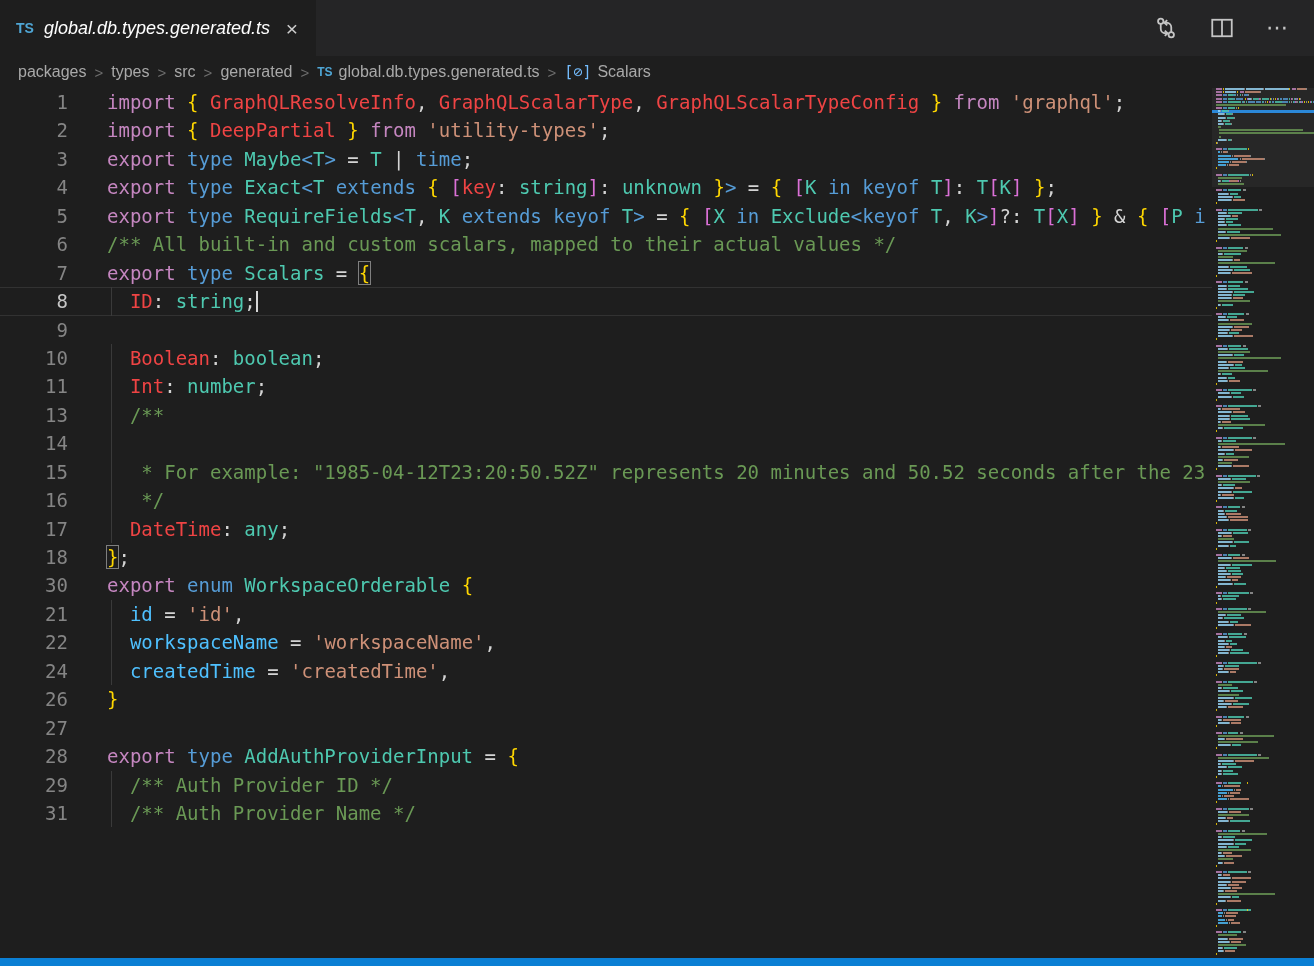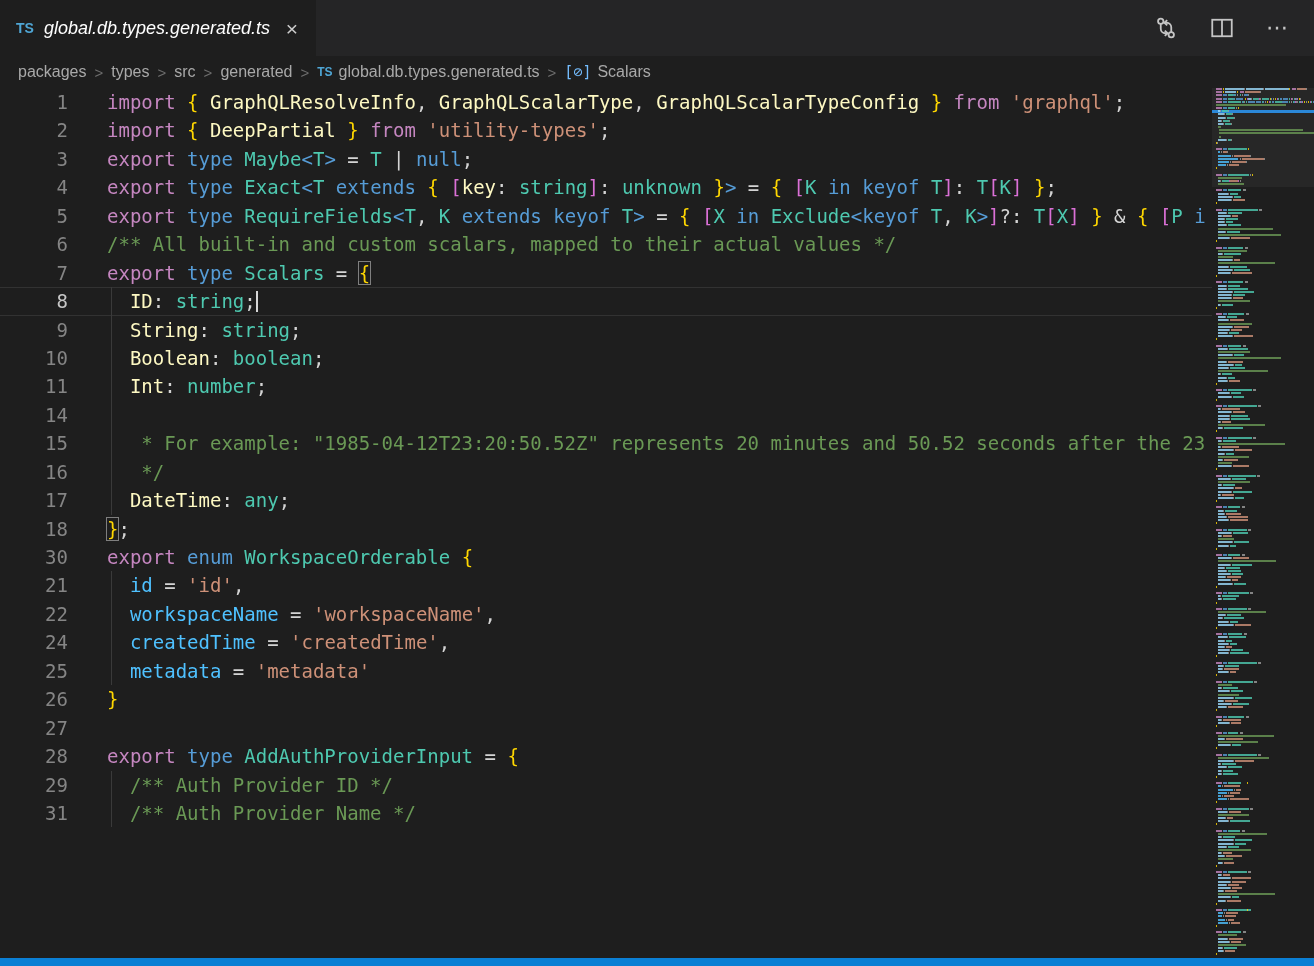--- a/index.html
+++ b/index.html
@@ -39,21 +39,21 @@
   .row.cur { box-shadow: inset 0 1px 0 #323232, inset 0 -1px 0 #323232; }
   .ln { width:68px; text-align:right; color:#858585; flex:none; user-select:none; }
   .ln.lnc { color:#c6c6c6; }
   .code { margin-left:39px; position:relative; }
   .guide { position:absolute; left:4px; top:0; width:1px; height:100%; background:#3a3a3a; }
   .caret { display:inline-block; width:2px; height:21px; background:#d7d7d7; vertical-align:-4px; }
   
   .k  { color:#c586c0; }
   .t  { color:#569cd6; }
   .n  { color:#4ec9b0; }
-  .v  { color:#fef9c3; }
+  .v  { color:#ef4444; }
   .e  { color:#4fc1ff; }
   .s  { color:#ce9178; }
   .c  { color:#6a9955; }
   .p  { color:#d4d4d4; }
   .a  { color:#569cd6; }
   .b1 { color:#ffd700; }
   .b2 { color:#da70d6; }
   .m1 { color:#ffd700; outline:1px solid #7f7f7f; }
   
   .minimap {
@@ -119,39 +119,39 @@
     <span class="bc-sep">&gt;</span>
     <span class="bc-item">
       <span class="sym-ico">[⊘]</span>
       <span>Scalars</span>
     </span>
   </div>
 
 <div class="editor">
     <div class="row"><span class="ln">1</span><span class="code"><span class="k">import </span><span class="b1">{</span><span class="v"> GraphQLResolveInfo</span><span class="p">, </span><span class="v">GraphQLScalarType</span><span class="p">, </span><span class="v">GraphQLScalarTypeConfig </span><span class="b1">}</span><span class="p"> </span><span class="k">from </span><span class="s">'graphql'</span><span class="p">;</span></span></div>
     <div class="row"><span class="ln">2</span><span class="code"><span class="k">import </span><span class="b1">{</span><span class="v"> DeepPartial </span><span class="b1">}</span><span class="p"> </span><span class="k">from </span><span class="s">'utility-types'</span><span class="p">;</span></span></div>
-    <div class="row"><span class="ln">3</span><span class="code"><span class="k">export </span><span class="t">type </span><span class="n">Maybe</span><span class="a">&lt;</span><span class="n">T</span><span class="a">&gt;</span><span class="p"> = </span><span class="n">T</span><span class="p"> | </span><span class="t">null</span><span class="p">;</span></span></div>
+    <div class="row"><span class="ln">3</span><span class="code"><span class="k">export </span><span class="t">type </span><span class="n">Maybe</span><span class="a">&lt;</span><span class="n">T</span><span class="a">&gt;</span><span class="p"> = </span><span class="n">T</span><span class="p"> | </span><span class="t">time</span><span class="p">;</span></span></div>
     <div class="row"><span class="ln">4</span><span class="code"><span class="k">export </span><span class="t">type </span><span class="n">Exact</span><span class="a">&lt;</span><span class="n">T </span><span class="t">extends </span><span class="b1">{</span><span class="p"> </span><span class="b2">[</span><span class="v">key</span><span class="p">: </span><span class="n">string</span><span class="b2">]</span><span class="p">: </span><span class="n">unknown </span><span class="b1">}</span><span class="a">&gt;</span><span class="p"> = </span><span class="b1">{</span><span class="p"> </span><span class="b2">[</span><span class="n">K </span><span class="t">in </span><span class="t">keyof </span><span class="n">T</span><span class="b2">]</span><span class="p">: </span><span class="n">T</span><span class="b2">[</span><span class="n">K</span><span class="b2">]</span><span class="p"> </span><span class="b1">}</span><span class="p">;</span></span></div>
     <div class="row"><span class="ln">5</span><span class="code"><span class="k">export </span><span class="t">type </span><span class="n">RequireFields</span><span class="a">&lt;</span><span class="n">T</span><span class="p">, </span><span class="n">K </span><span class="t">extends </span><span class="t">keyof </span><span class="n">T</span><span class="a">&gt;</span><span class="p"> = </span><span class="b1">{</span><span class="p"> </span><span class="b2">[</span><span class="n">X </span><span class="t">in </span><span class="n">Exclude</span><span class="a">&lt;</span><span class="t">keyof </span><span class="n">T</span><span class="p">, </span><span class="n">K</span><span class="a">&gt;</span><span class="b2">]</span><span class="p">?: </span><span class="n">T</span><span class="b2">[</span><span class="n">X</span><span class="b2">]</span><span class="p"> </span><span class="b1">}</span><span class="p"> &amp; </span><span class="b1">{</span><span class="p"> </span><span class="b2">[</span><span class="n">P </span><span class="t">i</span></span></div>
     <div class="row"><span class="ln">6</span><span class="code"><span class="c">/** All built-in and custom scalars, mapped to their actual values */</span></span></div>
     <div class="row"><span class="ln">7</span><span class="code"><span class="k">export </span><span class="t">type </span><span class="n">Scalars</span><span class="p"> = </span><span class="m1">{</span></span></div>
     <div class="row cur"><span class="ln lnc">8</span><span class="code"><i class="guide"></i><span class="p">  </span><span class="v">ID</span><span class="p">: </span><span class="n">string</span><span class="p">;</span><span class="caret"></span></span></div>
-    <div class="row"><span class="ln">9</span><span class="code"><i class="guide"></i><span class="p">  </span><span class="v">String</span><span class="p">: </span><span class="n">string</span><span class="p">;</span></span></div>
+    <div class="row"><span class="ln">9</span></div>
     <div class="row"><span class="ln">10</span><span class="code"><i class="guide"></i><span class="p">  </span><span class="v">Boolean</span><span class="p">: </span><span class="n">boolean</span><span class="p">;</span></span></div>
     <div class="row"><span class="ln">11</span><span class="code"><i class="guide"></i><span class="p">  </span><span class="v">Int</span><span class="p">: </span><span class="n">number</span><span class="p">;</span></span></div>
+    <div class="row"><span class="ln">13</span><span class="code"><i class="guide"></i><span class="c">  /**</span></span></div>
     <div class="row"><span class="ln">14</span><span class="code"><i class="guide"></i></span></div>
     <div class="row"><span class="ln">15</span><span class="code"><i class="guide"></i><span class="c">   * For example: "1985-04-12T23:20:50.52Z" represents 20 minutes and 50.52 seconds after the 23</span></span></div>
     <div class="row"><span class="ln">16</span><span class="code"><i class="guide"></i><span class="c">   */</span></span></div>
     <div class="row"><span class="ln">17</span><span class="code"><i class="guide"></i><span class="p">  </span><span class="v">DateTime</span><span class="p">: </span><span class="n">any</span><span class="p">;</span></span></div>
     <div class="row"><span class="ln">18</span><span class="code"><span class="m1">}</span><span class="p">;</span></span></div>
     <div class="row"><span class="ln">30</span><span class="code"><span class="k">export </span><span class="t">enum </span><span class="n">WorkspaceOrderable </span><span class="b1">{</span></span></div>
     <div class="row"><span class="ln">21</span><span class="code"><i class="guide"></i><span class="p">  </span><span class="e">id</span><span class="p"> = </span><span class="s">'id'</span><span class="p">,</span></span></div>
     <div class="row"><span class="ln">22</span><span class="code"><i class="guide"></i><span class="p">  </span><span class="e">workspaceName</span><span class="p"> = </span><span class="s">'workspaceName'</span><span class="p">,</span></span></div>
     <div class="row"><span class="ln">24</span><span class="code"><i class="guide"></i><span class="p">  </span><span class="e">createdTime</span><span class="p"> = </span><span class="s">'createdTime'</span><span class="p">,</span></span></div>
-    <div class="row"><span class="ln">25</span><span class="code"><i class="guide"></i><span class="p">  </span><span class="e">metadata</span><span class="p"> = </span><span class="s">'metadata'</span></span></div>
     <div class="row"><span class="ln">26</span><span class="code"><span class="b1">}</span></span></div>
     <div class="row"><span class="ln">27</span><span class="code"></span></div>
     <div class="row"><span class="ln">28</span><span class="code"><span class="k">export </span><span class="t">type </span><span class="n">AddAuthProviderInput</span><span class="p"> = </span><span class="b1">{</span></span></div>
     <div class="row"><span class="ln">29</span><span class="code"><i class="guide"></i><span class="c">  /** Auth Provider ID */</span></span></div>
     <div class="row"><span class="ln">31</span><span class="code"><i class="guide"></i><span class="c">  /** Auth Provider Name */</span></span></div>
   </div>
 
 <div class="minimap">
   <div class="mm-viewport"></div>
   <div class="mm-cursorline" style="background: rgb(43, 136, 216);"></div>

